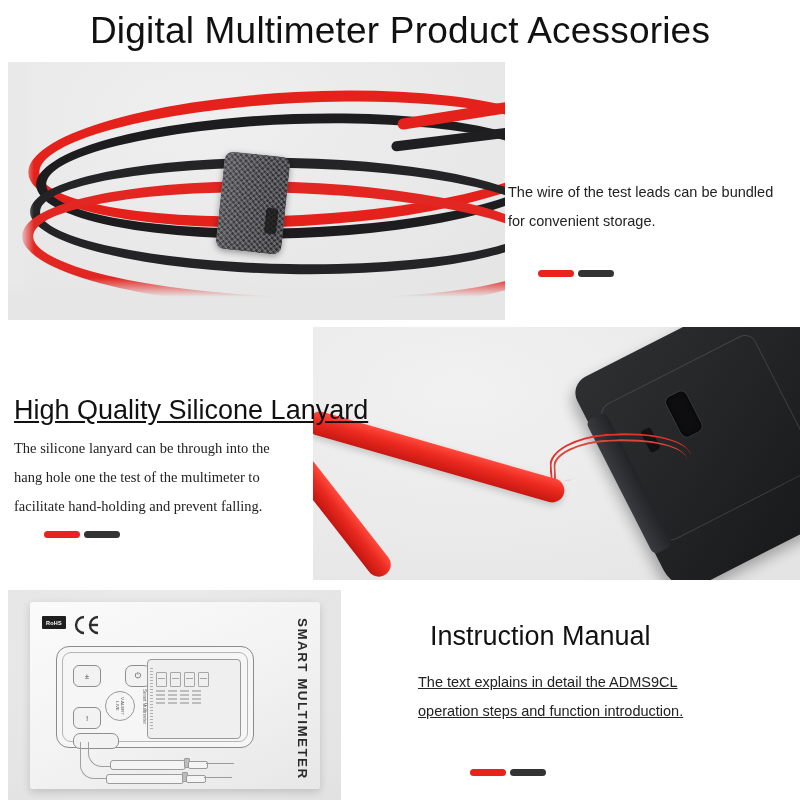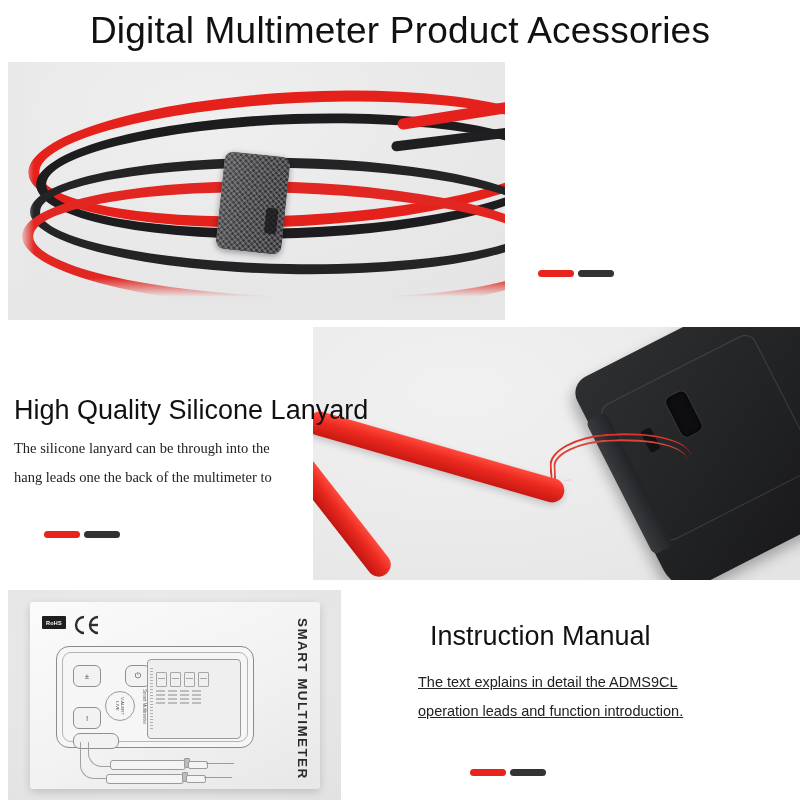--- a/index.html
+++ b/index.html
@@ -358,21 +358,21 @@
     width: 3.5px; height: 8px;
     background: #bdbdbd; border: 1px solid #9b9b9b;
     border-radius: 1px;
   }
 
   
   #heading-straps { left: 518px; top: 128px; }
   #body-straps    { left: 508px; top: 178px; width: 290px; }
   #divider-straps { left: 538px; top: 270px; }
 
-  #heading-lanyard { left: 14px; top: 393px; }
+  #heading-lanyard { left: 14px; top: 393px; text-decoration: underline; }
   #body-lanyard    { left: 14px; top: 434px; width: 300px; font-family: Liberation Serif, serif; }
   #divider-lanyard { left: 44px; top: 531px; }
 
   #heading-manual { left: 430px; top: 619px; }
   #body-manual    { left: 418px; top: 668px; width: 360px; text-decoration: underline; }
   #divider-manual { left: 470px; top: 769px; }
 </style>
 </head>
 <body>
 
@@ -389,20 +389,24 @@
       <div class="loop loop-r2"></div>
       <div class="tail-r"></div>
       <div class="tail-k"></div>
       <div class="velcro"></div>
       <div class="mask-left"></div>
       <div class="mask-bottom"></div>
     </div>
   </div>
 
 
+  <div class="block-body" id="body-straps">
+    <span>The wire of the test leads can be bundled</span>
+    <span>for convenient storage.</span>
+  </div>
 
   <div class="divider" id="divider-straps">
     <div class="bar-red"></div>
     <div class="bar-dark"></div>
   </div>
 
   <div class="photo" id="photo-lanyard">
     <div class="bg"></div>
     <div class="photo-inner">
       <div class="meter-body">
@@ -416,21 +420,22 @@
       <div class="lanyard-cord2"></div>
       <div class="lanyard-tube"></div>
       <div class="lanyard-tube2"></div>
     </div>
   </div>
 
   <div class="block-heading" id="heading-lanyard">High Quality Silicone Lanyard</div>
 
   <div class="block-body" id="body-lanyard">
     <span>The silicone lanyard can be through into the</span>
-    <span>hang leads one the back of the multimeter to</span>
+    <span>hang hole one the test of the multimeter to</span>
+    <span>facilitate hand-holding and prevent falling.</span>
   </div>
 
   <div class="divider" id="divider-lanyard">
     <div class="bar-red"></div>
     <div class="bar-dark"></div>
   </div>
 
   <div class="photo" id="photo-manual">
     <div class="bg"></div>
     <div class="manual-cover">
@@ -507,21 +512,21 @@
       <div class="probe-collar" style="left:152px; top:170px;"></div>
       <div class="probe" style="left:156px; top:173px; width:18px; height:6px; border-radius:2px;"></div>
       <div class="probe-tip" style="left:174px; top:175px; width:28px;"></div>
     </div>
   </div>
 
   <div class="block-heading" id="heading-manual">Instruction Manual</div>
 
   <div class="block-body" id="body-manual">
     <span>The text explains in detail the ADMS9CL</span>
-    <span>operation leads and function introduction.</span>
+    <span>operation steps and function introduction.</span>
   </div>
 
   <div class="divider" id="divider-manual">
     <div class="bar-red"></div>
     <div class="bar-dark"></div>
   </div>
 
 </div>
 
 </body></html>

